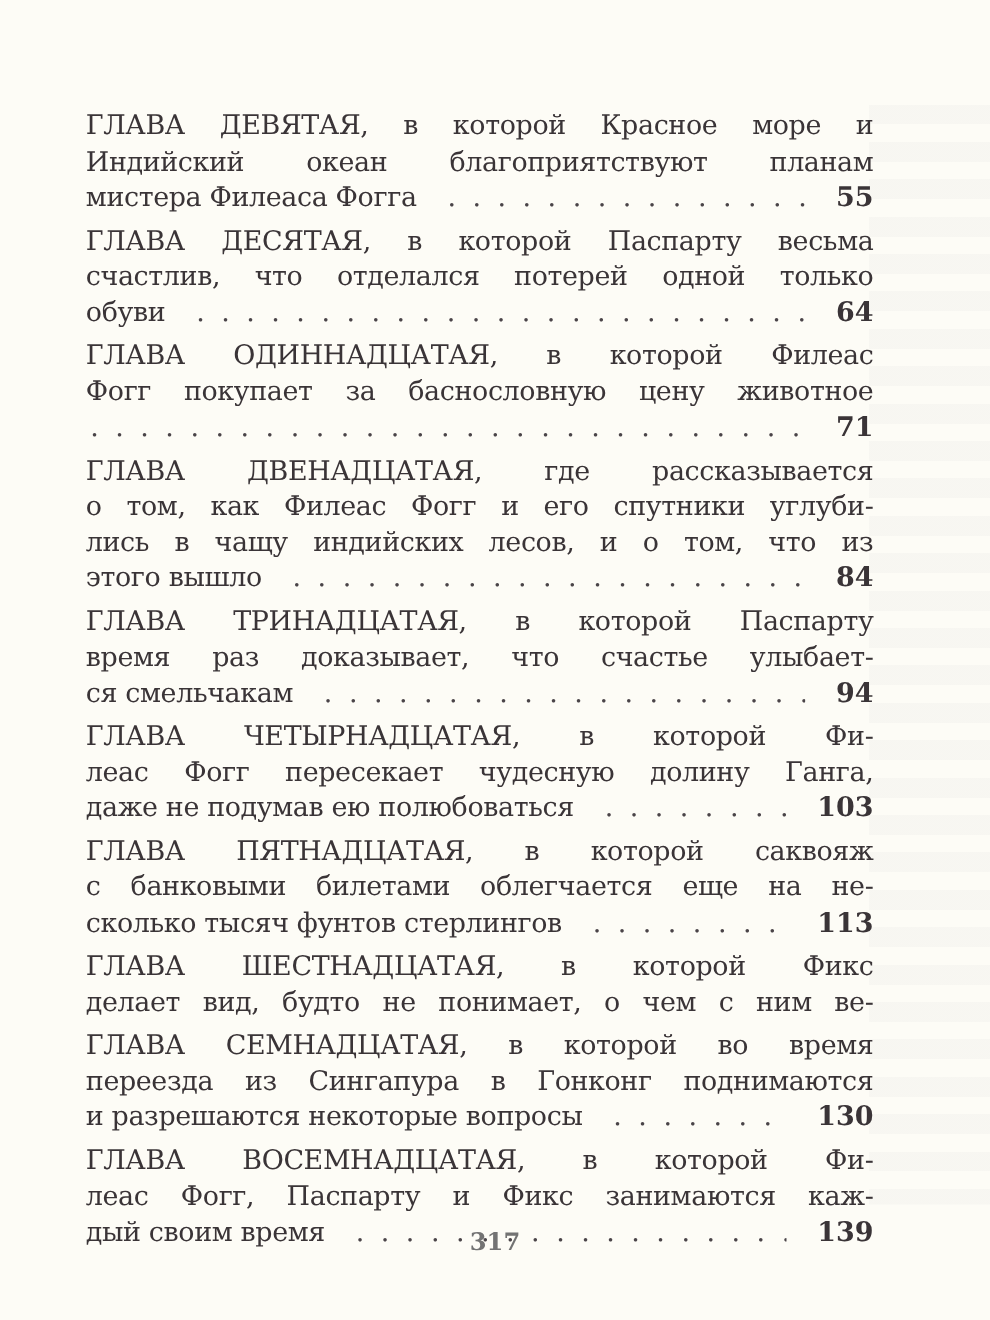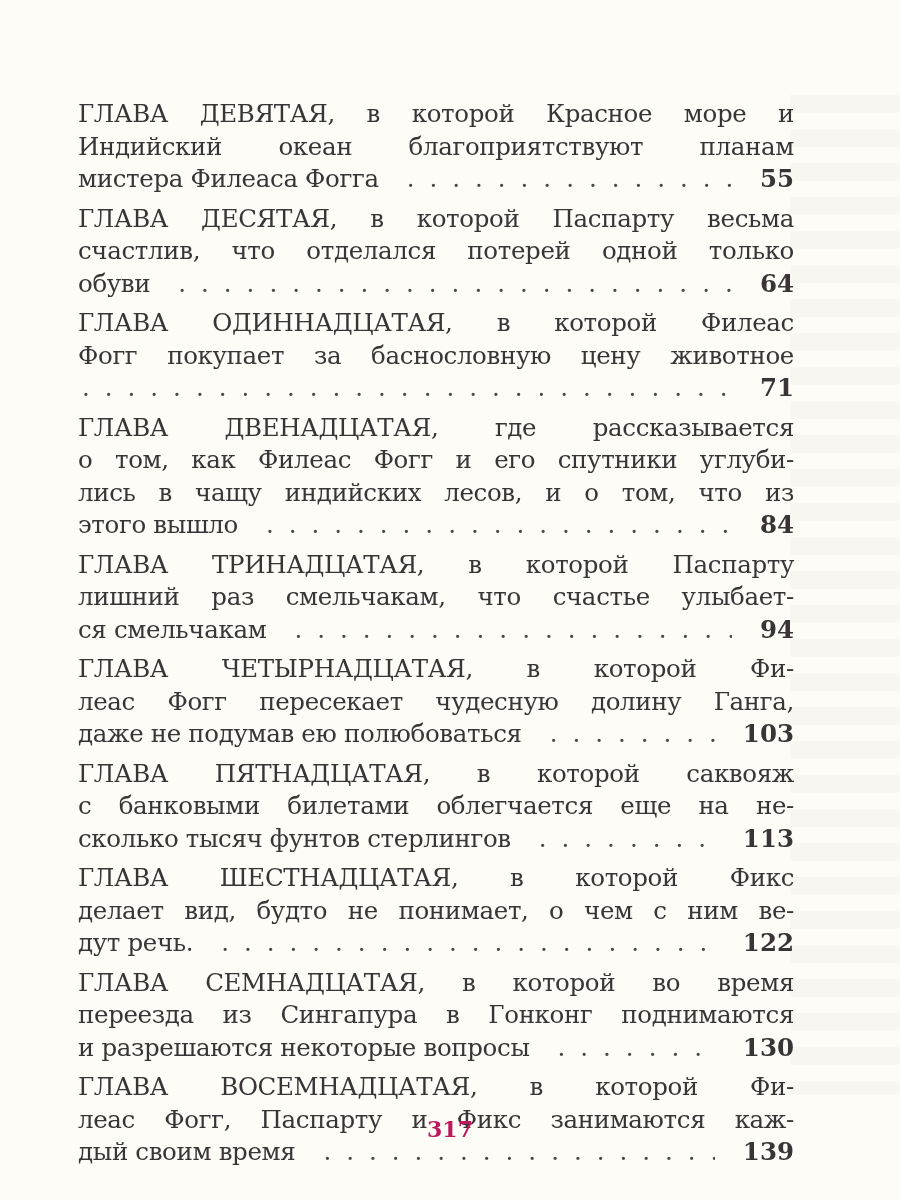--- a/index.html
+++ b/index.html
@@ -28,21 +28,21 @@
     .dots {
       flex: 1 1 auto; overflow: hidden; white-space: nowrap;
       letter-spacing: 3.6px; margin: 0 4px; color: #4a4448;
     }
     .dots::before {
       content: ". . . . . . . . . . . . . . . . . . . . . . . . . . . . . . . . . . . . . . . . . . . . . . . . . . . . . . . . . . . . . . . . . . .";
     }
     .page { flex: 0 0 auto; font-weight: bold; letter-spacing: 0; }
     .folio {
       position: absolute; left: 0; width: 900px; top: 1116px;
-      text-align: center; font-size: 22px; font-weight: bold; color: #be185d;
+      text-align: center; font-size: 22px; font-weight: bold; color: #737373;
     }
   </style>
 </head>
 <body>
 
 <div class="bleed"></div>
 
 <div class="toc">
 
   <div class="entry">
@@ -80,21 +80,21 @@
     <div class="line">лись в чащу индийских лесов, и о том, что из</div>
     <div class="line last">
       <span class="txt">этого вышло</span>
       <span class="dots"></span>
       <span class="page">84</span>
     </div>
   </div>
 
   <div class="entry">
     <div class="line">ГЛАВА ТРИНАДЦАТАЯ, в которой Паспарту</div>
-    <div class="line">лишний раз смельчакам, что счастье улыбает-</div>
+    <div class="line">время раз доказывает, что счастье улыбает-</div>
     <div class="line last">
       <span class="txt">ся смельчакам</span>
       <span class="dots"></span>
       <span class="page">94</span>
     </div>
   </div>
 
   <div class="entry">
     <div class="line">ГЛАВА ЧЕТЫРНАДЦАТАЯ, в которой Фи-</div>
     <div class="line">леас Фогг пересекает чудесную долину Ганга,</div>
@@ -111,25 +111,20 @@
     <div class="line last">
       <span class="txt">сколько тысяч фунтов стерлингов</span>
       <span class="dots"></span>
       <span class="page">113</span>
     </div>
   </div>
 
   <div class="entry">
     <div class="line">ГЛАВА ШЕСТНАДЦАТАЯ, в которой Фикс</div>
     <div class="line">делает вид, будто не понимает, о чем с ним ве-</div>
-    <div class="line last">
-      <span class="txt">дут речь.</span>
-      <span class="dots"></span>
-      <span class="page">122</span>
-    </div>
   </div>
 
   <div class="entry">
     <div class="line">ГЛАВА СЕМНАДЦАТАЯ, в которой во время</div>
     <div class="line">переезда из Сингапура в Гонконг поднимаются</div>
     <div class="line last">
       <span class="txt">и разрешаются некоторые вопросы</span>
       <span class="dots"></span>
       <span class="page">130</span>
     </div>

